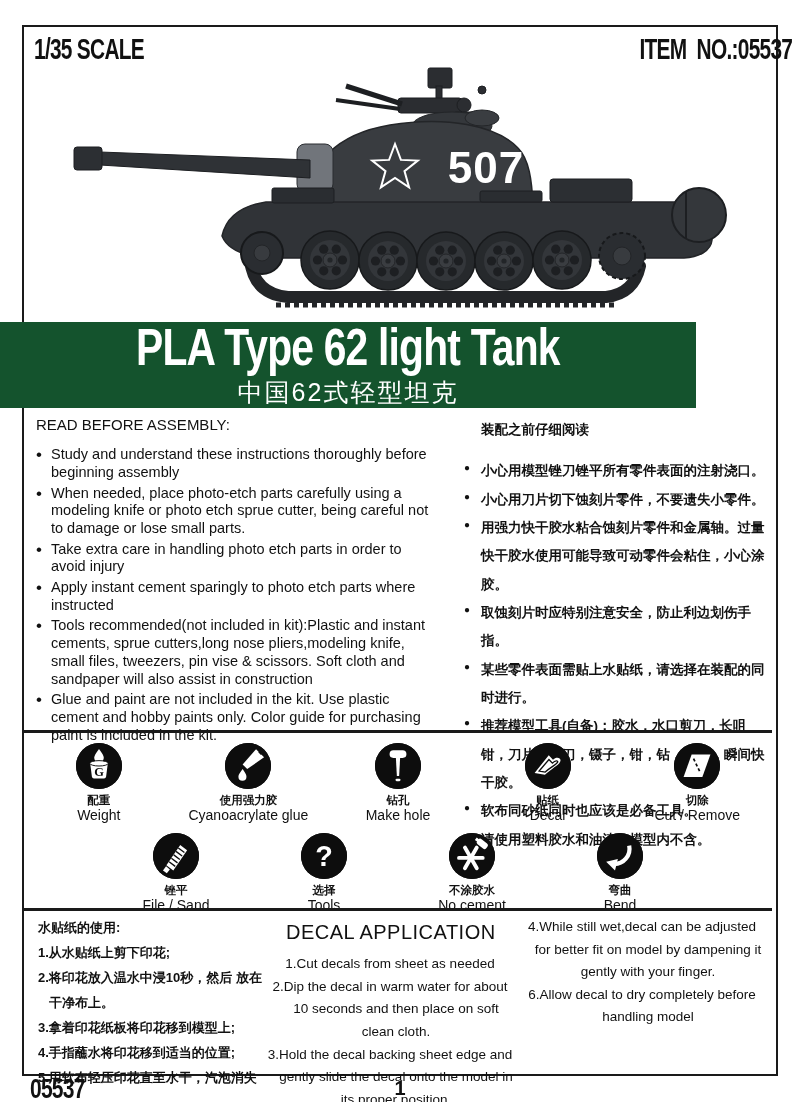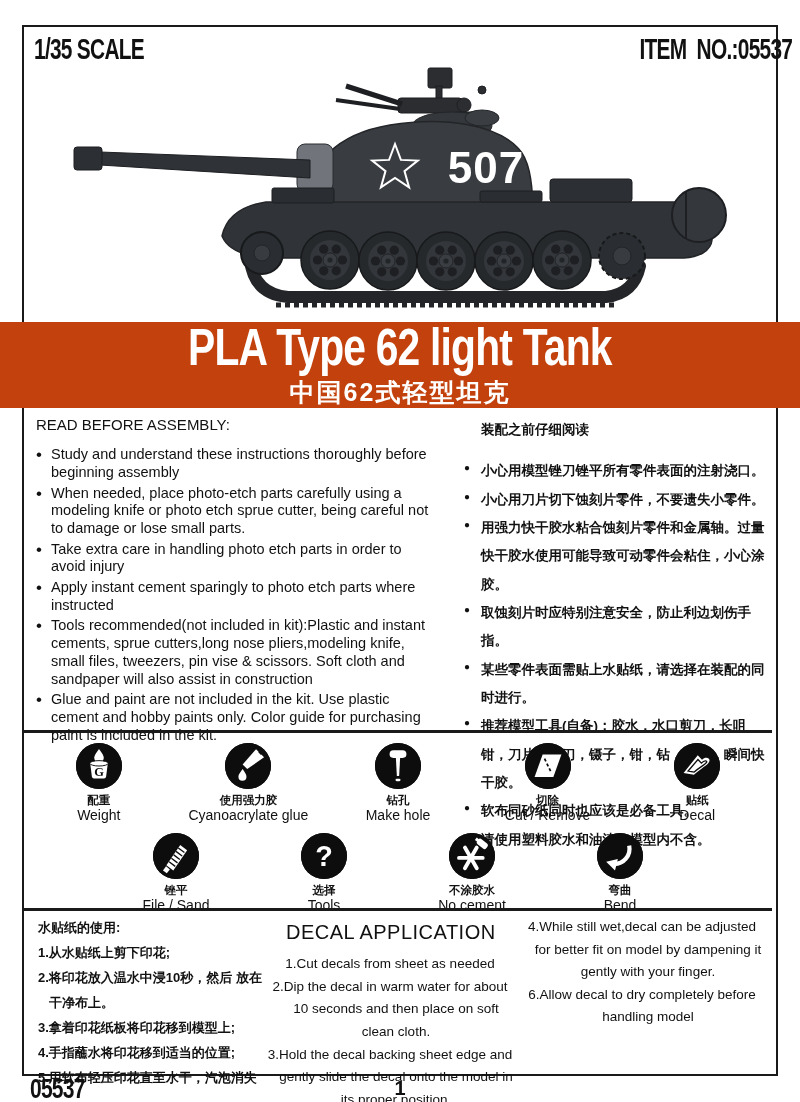--- a/index.html
+++ b/index.html
@@ -5,25 +5,25 @@
   html,body{margin:0;padding:0;background:#ffffff;}
   .sheet{position:relative;width:800px;height:1102px;background:#ffffff;overflow:hidden;
          font-family:"Liberation Sans","DejaVu Sans",sans-serif;color:#111;}
   .border-box{position:absolute;left:22px;top:25px;width:752px;height:1047px;
               border:2px solid #1a1a1a;}
   .scale-label{position:absolute;left:34px;top:33px;font-size:29px;font-weight:bold;
                letter-spacing:-1px;transform:scaleX(.72);transform-origin:left center;}
   .item-label{position:absolute;right:8px;top:33px;font-size:29px;font-weight:bold;
               letter-spacing:-1px;transform:scaleX(.72);transform-origin:right center;white-space:pre;}
   .tank-wrap{position:absolute;left:50px;top:60px;width:700px;height:260px;}
-  .banner{position:absolute;left:0;top:322px;width:800px;height:86px;background:#c2410c;
+  .banner{position:absolute;left:0;top:322px;width:696px;height:86px;background:#14532d;
           display:flex;flex-direction:column;align-items:center;justify-content:center;color:#fff;}
   .banner-title{font-size:51px;font-weight:bold;letter-spacing:-1px;line-height:1;
                 transform:scaleX(.8);transform-origin:center;white-space:nowrap;}
-  .banner-sub{font-size:25px;font-weight:bold;margin-top:3px;letter-spacing:2px;}
+  .banner-sub{font-size:25px;font-weight:normal;margin-top:3px;letter-spacing:2px;}
   .read-section{position:absolute;left:36px;top:416px;width:730px;display:flex;}
   .read-en{width:404px;font-size:14.5px;line-height:1.22;}
   .read-en-heading{margin-bottom:12px;font-size:15px;}
   .read-en ul,.read-zh ul{list-style:none;margin:0;padding:0;}
   .read-en li{position:relative;padding-left:15px;margin-bottom:3px;}
   .read-en li::before{content:"\2022";position:absolute;left:0;top:-1px;font-size:17px;}
   .read-zh{flex:1;padding-left:26px;font-size:13.5px;font-weight:bold;line-height:2.1;}
   .read-zh-heading{margin-bottom:13px;padding-left:15px;}
   .read-zh li{position:relative;padding-left:15px;}
   .read-zh li::before{content:"\25CF";position:absolute;left:-2px;top:0;font-size:10px;}
@@ -193,37 +193,37 @@
             <rect x="10.7" y="18.6" width="2.6" height="1.3" rx="0.6" fill="#fff"></rect>
           </svg>
         </div>
         <div class="sym-zh">钻孔</div>
         <div class="sym-en">Make hole</div>
       </div>
       <div class="sym-cell">
         <div class="sym-circle">
           <svg viewBox="0 0 24 24">
               <circle cx="12" cy="12" r="12" fill="#0d0d0d"></circle>
+            <path d="M5,15.6 L12.4,6.4 L14.6,8.8 C16.2,7 19.2,7.6 18.4,9.7 C17.7,11.5 14.4,12.9 10.4,16.6 Z" fill="#fff"></path>
+            <path d="M7.4,14.6 L12.5,8.6 L14.3,10.5 C15.8,9 17.4,9 17,10 C16.5,11.2 13.6,12.4 10.4,15.2 Z" fill="none" stroke="#0d0d0d" stroke-width=".7"></path>
+          </svg>
+        </div>
+        <div class="sym-zh">贴纸</div>
+        <div class="sym-en">Decal</div>
+      </div>
+      <div class="sym-cell">
+        <div class="sym-circle">
+          <svg viewBox="0 0 24 24">
+              <circle cx="12" cy="12" r="12" fill="#0d0d0d"></circle>
             <polygon points="9.2,6 19,6 14.8,17.8 5,17.8" fill="#fff"></polygon>
             <line x1="10.2" y1="8.2" x2="13.8" y2="15.6" stroke="#0d0d0d" stroke-width=".9" stroke-dasharray="1.6,1.2"></line>
           </svg>
         </div>
         <div class="sym-zh">切除</div>
         <div class="sym-en">Cut / Remove</div>
-      </div>
-      <div class="sym-cell">
-        <div class="sym-circle">
-          <svg viewBox="0 0 24 24">
-              <circle cx="12" cy="12" r="12" fill="#0d0d0d"></circle>
-            <path d="M5,15.6 L12.4,6.4 L14.6,8.8 C16.2,7 19.2,7.6 18.4,9.7 C17.7,11.5 14.4,12.9 10.4,16.6 Z" fill="#fff"></path>
-            <path d="M7.4,14.6 L12.5,8.6 L14.3,10.5 C15.8,9 17.4,9 17,10 C16.5,11.2 13.6,12.4 10.4,15.2 Z" fill="none" stroke="#0d0d0d" stroke-width=".7"></path>
-          </svg>
-        </div>
-        <div class="sym-zh">贴纸</div>
-        <div class="sym-en">Decal</div>
       </div>
     </div>
     <div class="sym-row sym-row2">
       <div class="sym-cell">
         <div class="sym-circle">
           <svg viewBox="0 0 24 24">
               <circle cx="12" cy="12" r="12" fill="#0d0d0d"></circle>
             <polygon points="7,16.8 14.2,6.2 17.8,9 10.6,19.6" fill="#fff"></polygon>
             <g stroke="#0d0d0d" stroke-width=".7">
               <line x1="13.2" y1="7.8" x2="16.4" y2="10.2"></line>

